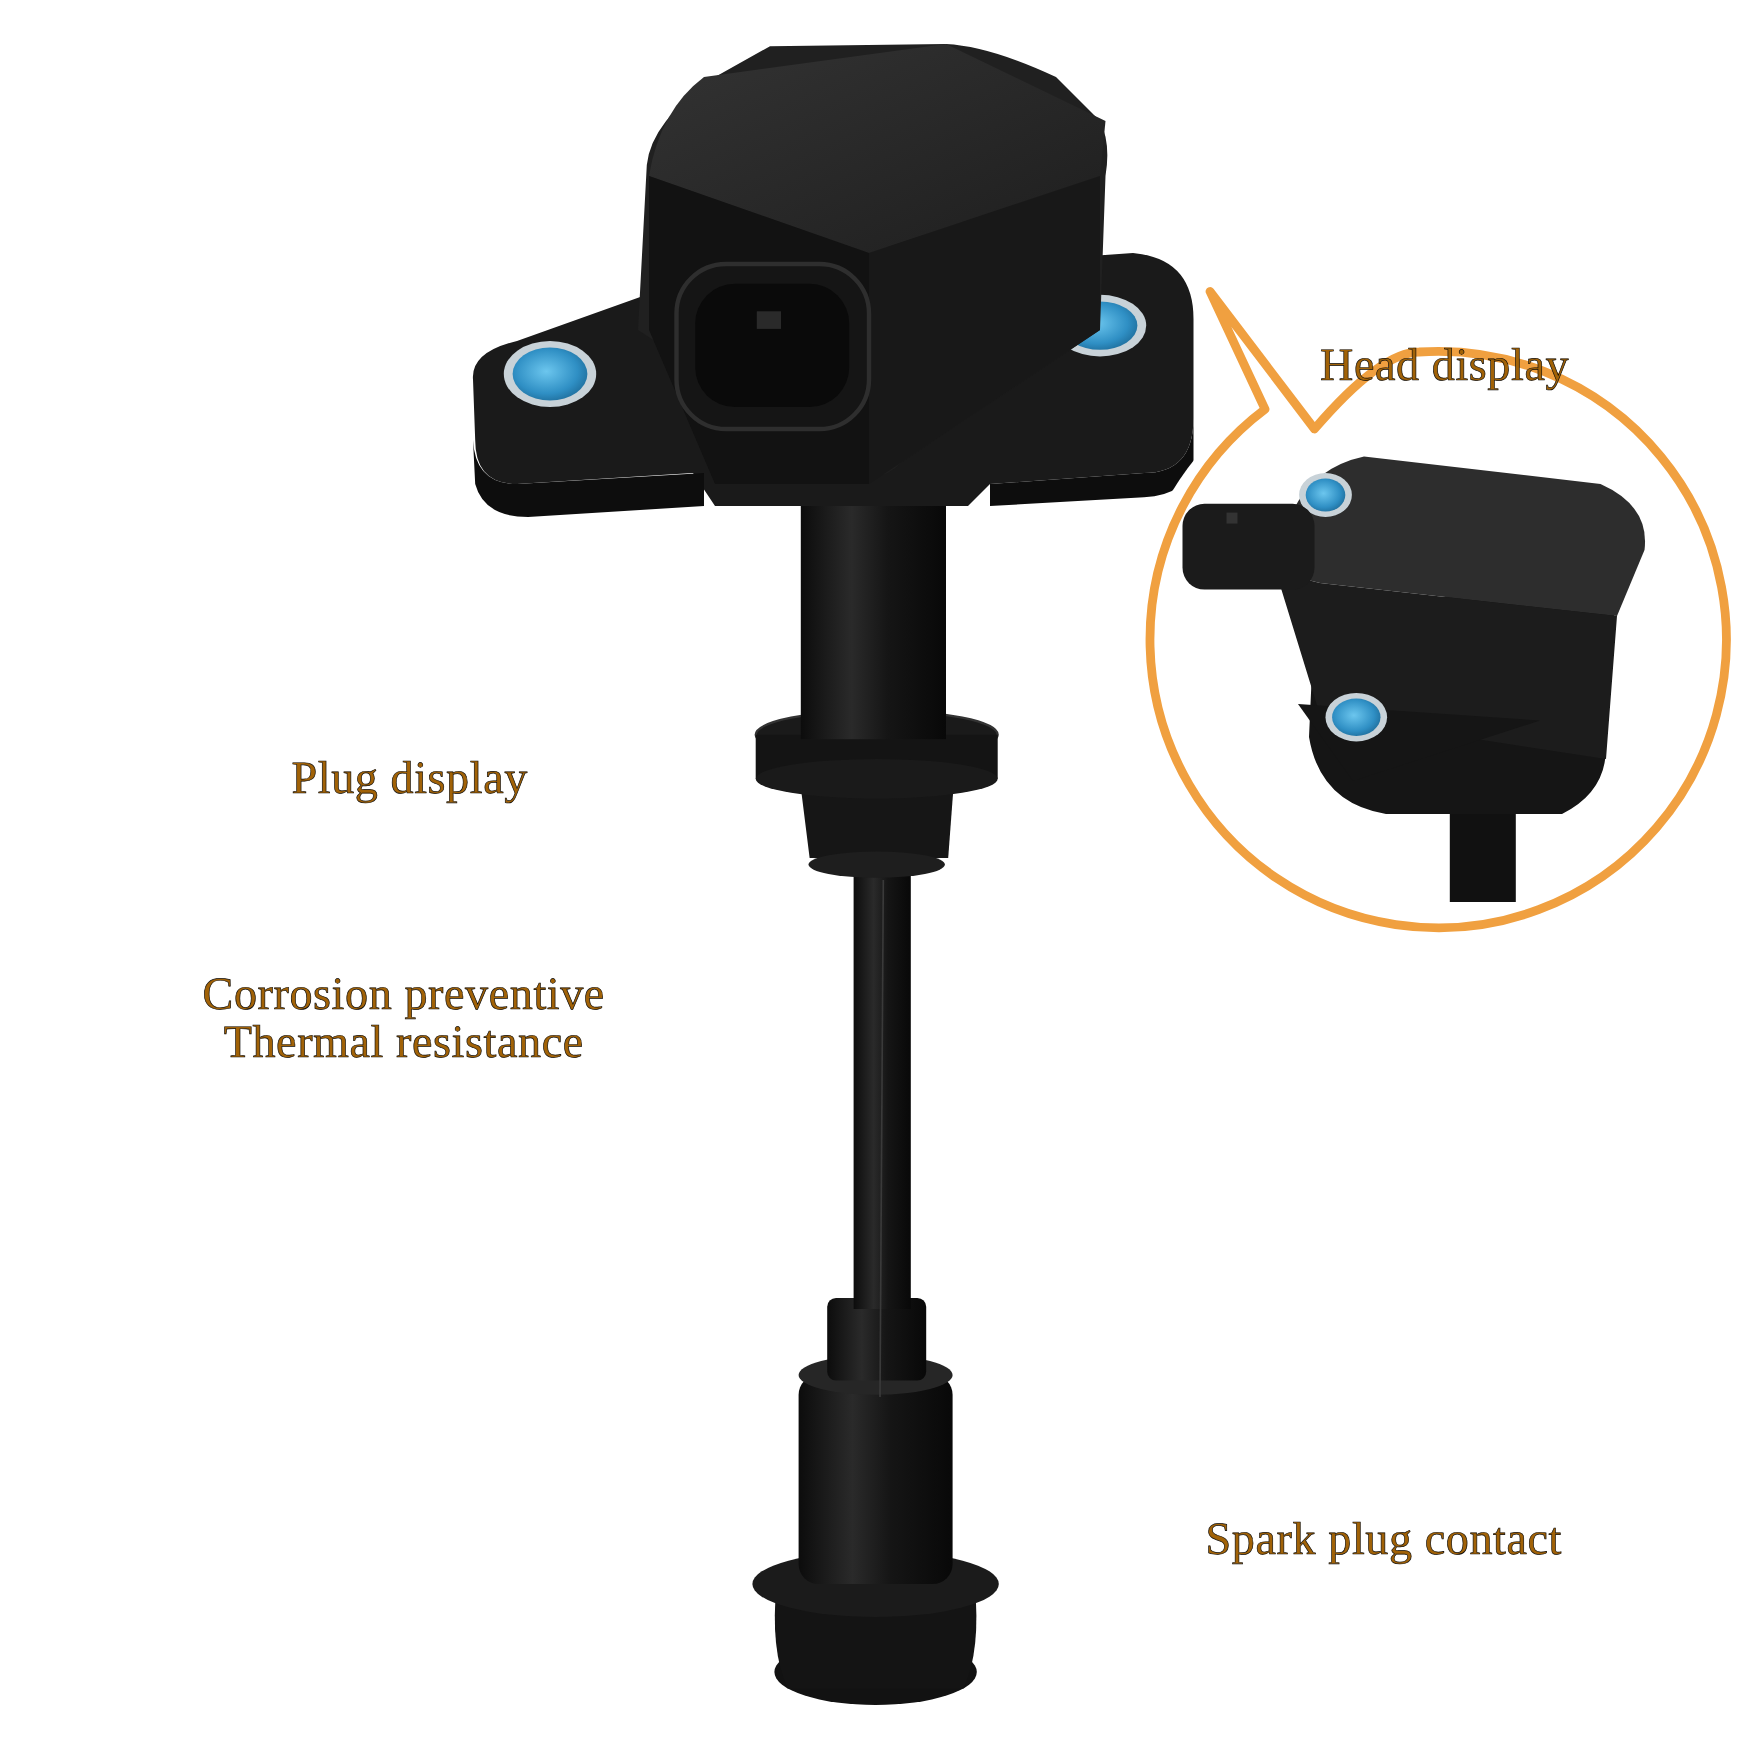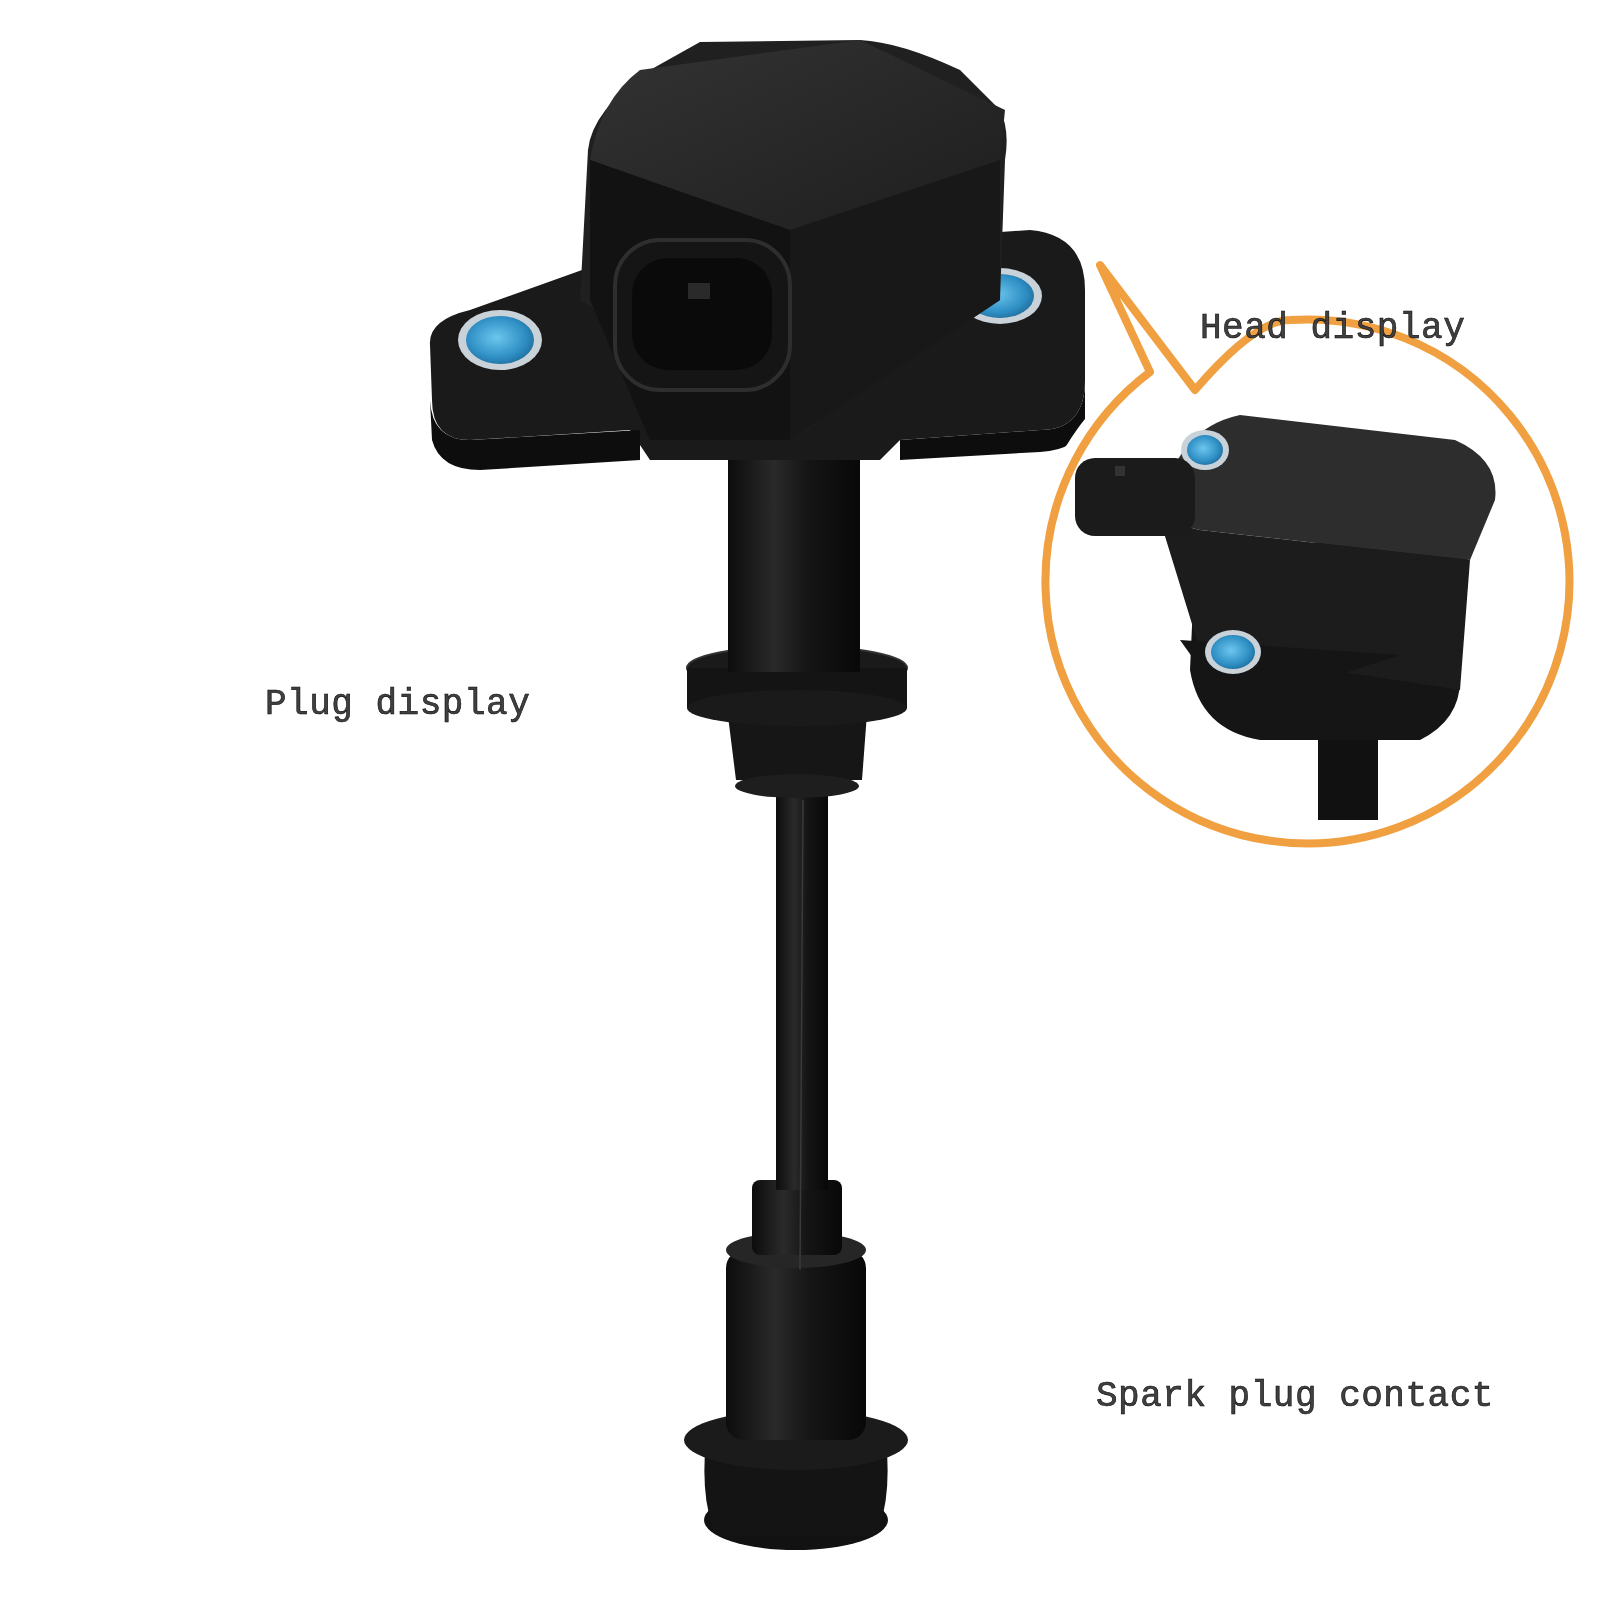--- a/index.html
+++ b/index.html
@@ -14,23 +14,23 @@
       overflow: hidden;
       font-family: "Liberation Sans", "DejaVu Sans", sans-serif;
     }
     .canvas {
       position: absolute;
       left: 0; top: 0;
       width: 1600px; height: 1600px;
     }
     .label {
       position: absolute;
-      color: #404040;
-      font-family: Liberation Mono, monospace;
-      font-size: 36px;
+      color: #a16207;
+      font-family: Liberation Serif, serif;
+      font-size: 42px;
       font-weight: 400;
       line-height: 1.05;
       letter-spacing: 0.5px;
       white-space: nowrap;
       -webkit-text-stroke: 0.6px #0a0a0a;
     }
     .label.center { text-align: center; }
     #label-head { left: 1200px; top: 310px; }
     #label-plug { left: 265px; top: 686px; }
     #label-corrosion { left: 132px; top: 882px; text-align: center; width: 470px; }
@@ -191,17 +191,19 @@
     </ellipse></ellipse></ellipse></path></ellipse></path></rect></rect></g>
     <path d="M920 1325 L1050 1270 Q1020 1240 1000 1210 A283 240 0 1 1 1000 1210" fill="none" stroke="#f0a040" stroke-width="8" stroke-linejoin="round">
     <ellipse cx="1266" cy="1115" rx="283" ry="240" fill="none" stroke="#f0a040" stroke-width="8">
     <path d="M1008 1215 L920 1330 L1070 1272" fill="#ffffff" stroke="#f0a040" stroke-width="8" stroke-linejoin="round">
   </path></ellipse></path></g>
 
 
 <div class="label" id="label-head">Head display</div>
 <div class="label" id="label-plug">Plug display</div>
 <div class="label center" id="label-corrosion">
+  <div>Corrosion preventive</div>
+  <div>Thermal resistance</div>
 </div>
 <div class="label" id="label-spark">Spark plug contact</div>
 
 
 
 
 </body></html>

